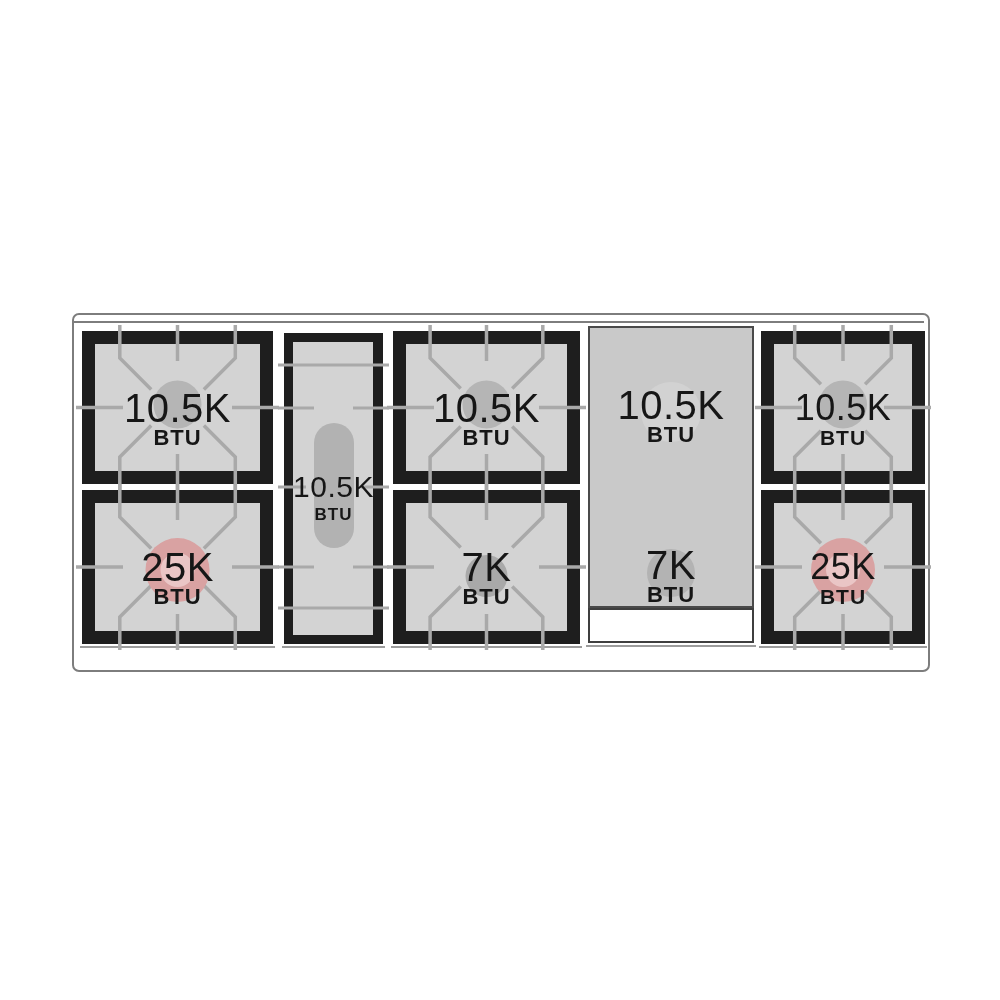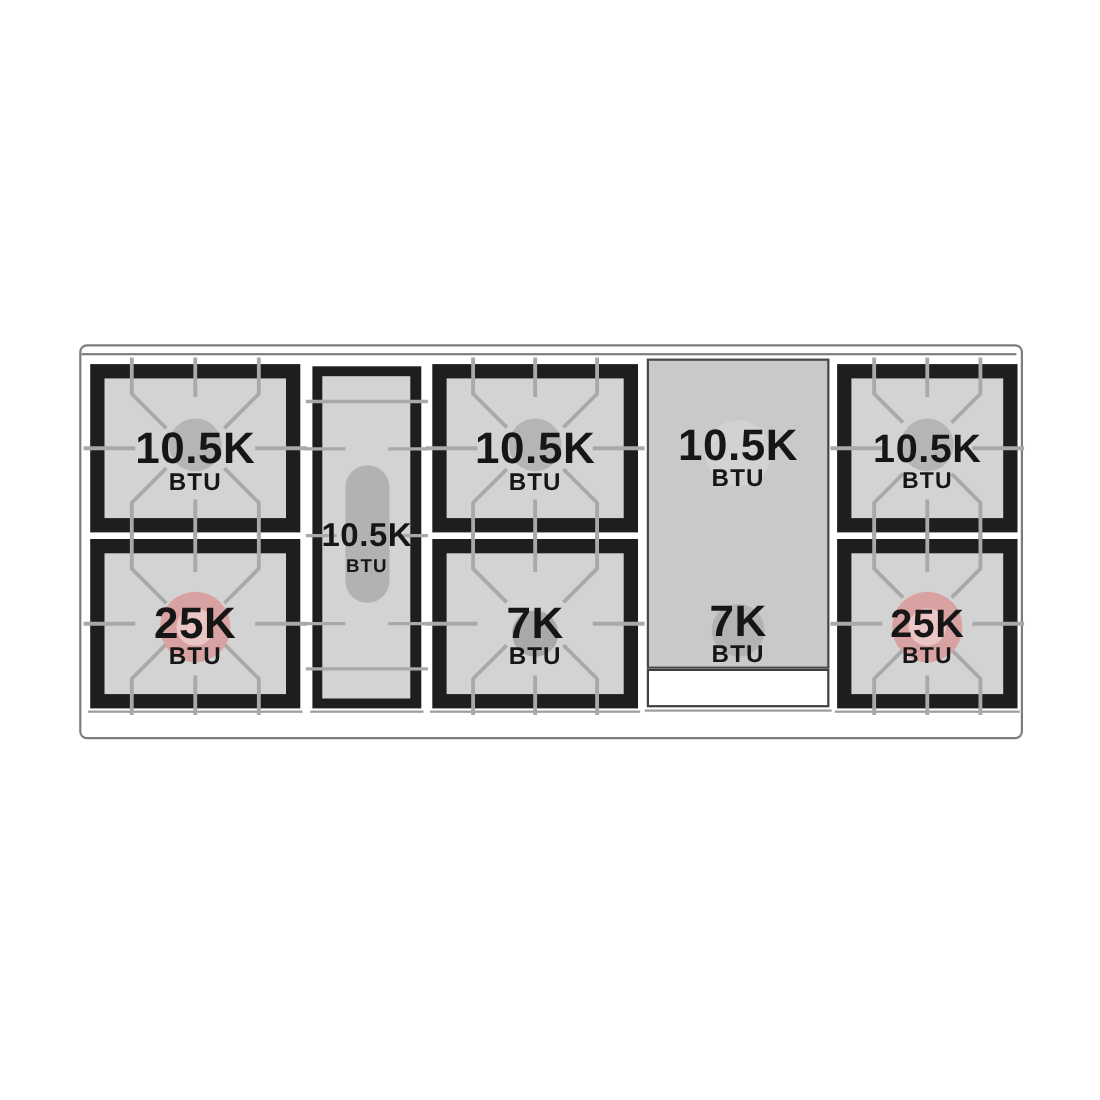--- a/index.html
+++ b/index.html
@@ -4,21 +4,21 @@
 <style>
   html,body{margin:0;padding:0;background:#ffffff;}
   .canvas{position:relative;width:1000px;height:1000px;background:#ffffff;
           font-family:"Liberation Sans",sans-serif;overflow:hidden;}
   .abs{position:absolute;}
   .cooktop-outline{left:72px;top:313px;width:854px;height:355px;
           border:2px solid #7d7d7d;border-radius:7px;background:transparent;}
   .trim{left:74px;top:321px;width:850px;height:2px;background:#7d7d7d;}
   .burner{position:absolute;}
   .num{position:absolute;left:0;right:0;text-align:center;color:#161616;letter-spacing:0.5px;font-weight:bold;}
-  .rating{font-weight:700;}
+  .rating{font-weight:400;}
   .dnum{font-size:40px;line-height:40px;height:40px;}
   .dunit{font-size:22px;line-height:22px;height:22px;letter-spacing:1px;}
   .bnum{font-size:30px;line-height:30px;height:30px;top:149px;}
   .bunit{font-size:17px;line-height:17px;height:17px;top:183px;letter-spacing:1px;}
   .griddle{left:588px;top:326px;width:166px;height:282px;background:#c9c9c9;
           border:2px solid #4a4a4a;box-sizing:border-box;}
   .gcirc{position:absolute;border-radius:50%;}
   .drip{left:588px;top:608px;width:166px;height:35px;background:#ffffff;
           border:2px solid #3f3f3f;box-sizing:border-box;}
   .underline{position:absolute;height:2px;background:#9c9c9c;}

